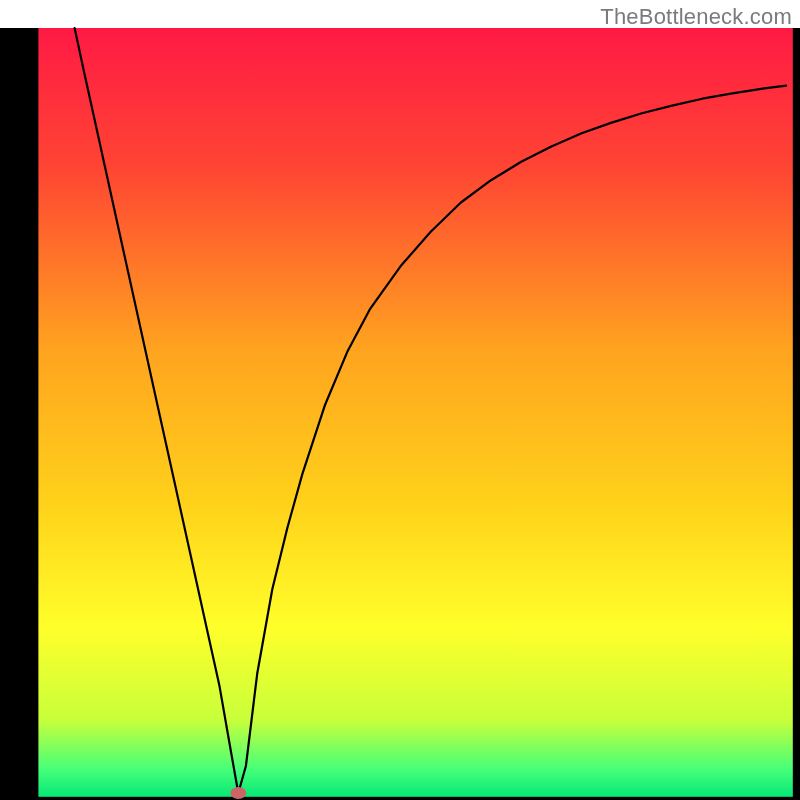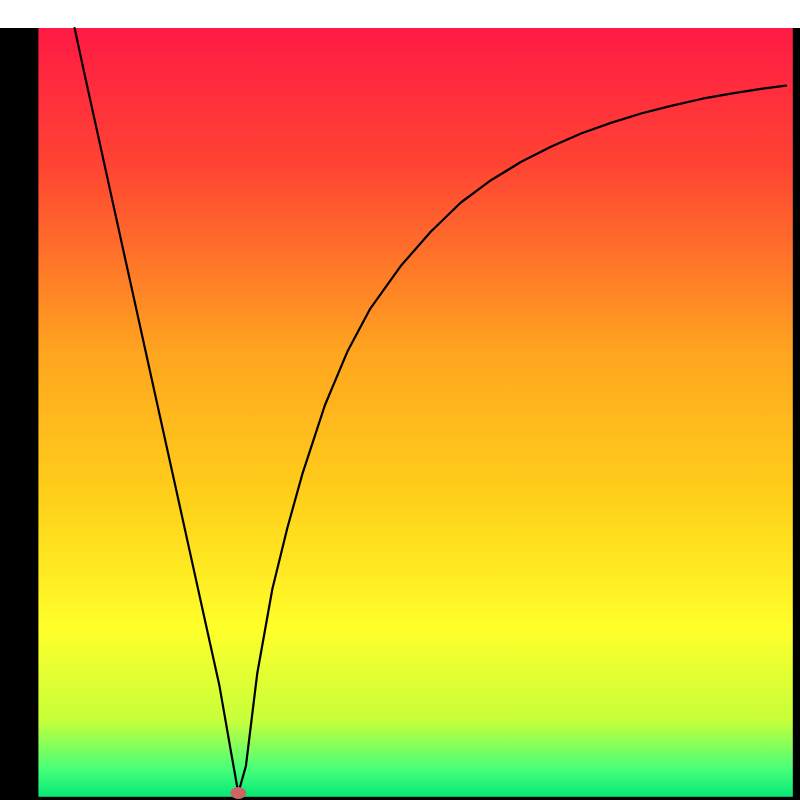--- a/index.html
+++ b/index.html
@@ -24,20 +24,21 @@
     color: #7a7a7a;
     font-weight: 500;
     letter-spacing: 0.2px;
   }
   svg { display: block; }
 </style>
 </head>
 <body>
 
 <div class="stage">
+  <div class="attribution">TheBottleneck.com</div>
 
   <svg id="chart-svg" width="800" height="800" viewBox="0 0 800 800">
     <defs>
       <linearGradient id="bg-grad" x1="0" y1="0" x2="0" y2="1">
           <stop offset="0.00%" stop-color="#ff1a44"></stop>
           <stop offset="18.00%" stop-color="#ff4433"></stop>
           <stop offset="42.00%" stop-color="#ffa41f"></stop>
           <stop offset="62.00%" stop-color="#ffd21a"></stop>
           <stop offset="78.00%" stop-color="#ffff2a"></stop>
           <stop offset="90.00%" stop-color="#c8ff3a"></stop>

